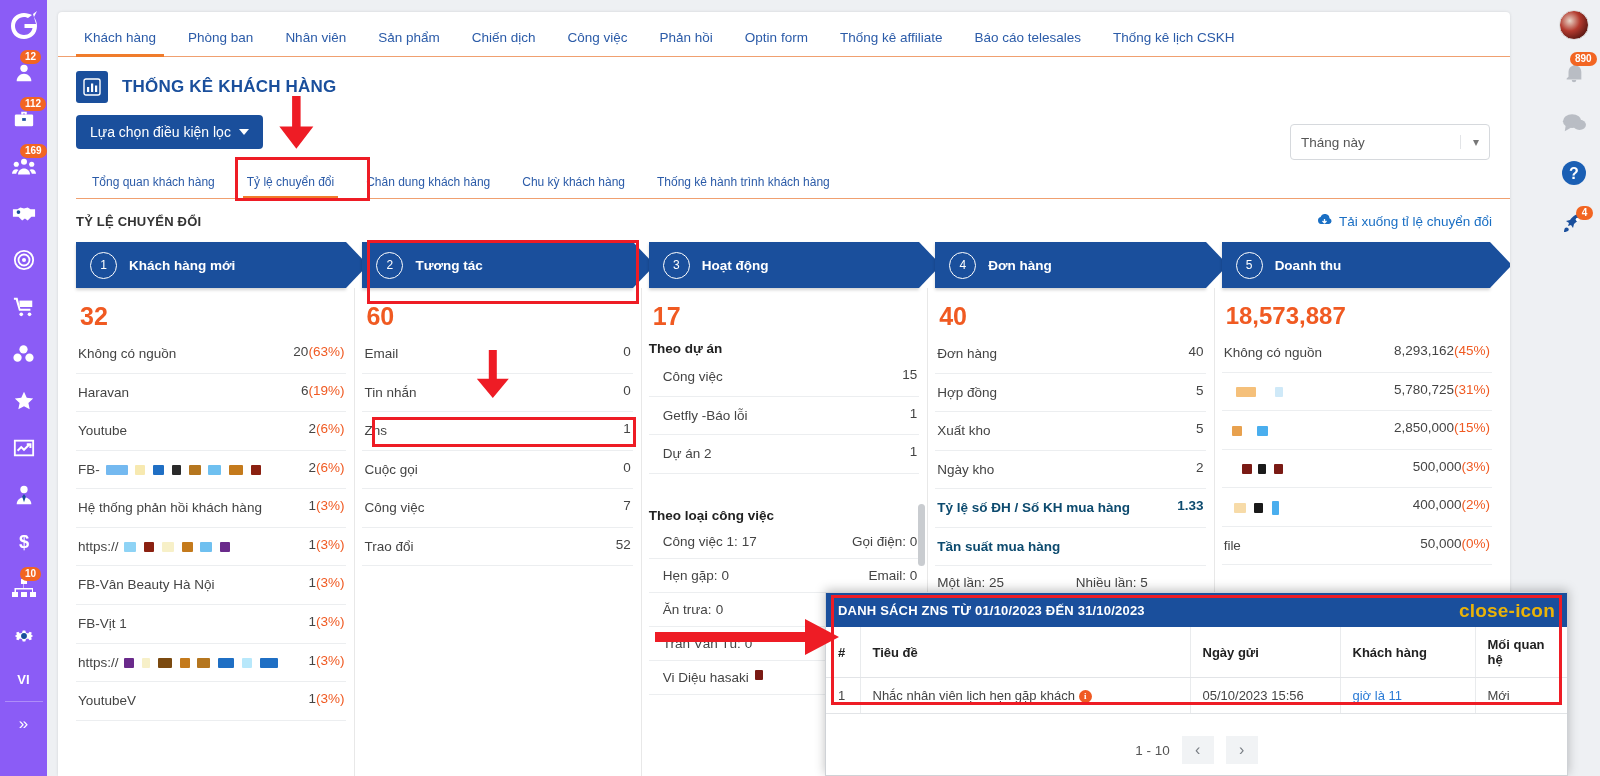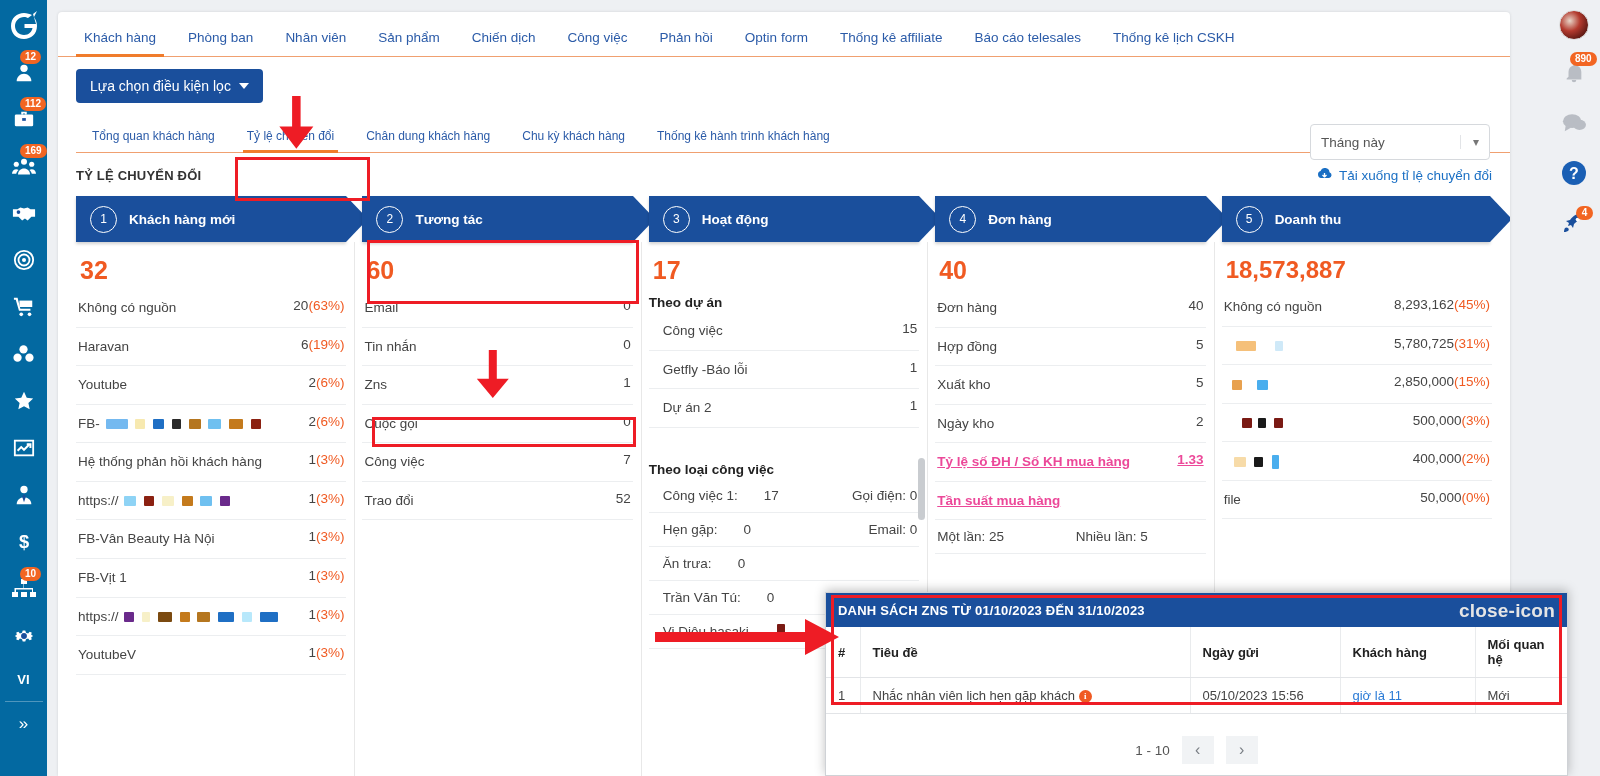--- a/index.html
+++ b/index.html
@@ -7,21 +7,21 @@
     width: 1600px; height: 776px;
     font-family: "Liberation Sans", sans-serif;
     background: #eef0f3;
     overflow: hidden;
   }
   .app { position: relative; width: 1600px; height: 776px; }
 
   
   .lsb {
     position: absolute; left: 0; top: 0; width: 47px; height: 776px;
-    background: #0369a1;
+    background: #8b5cf6;
     display: flex; flex-direction: column; align-items: center;
   }
   .lsb-logo { margin-top: 4px; width: 44px; height: 44px; display:flex; align-items:center; justify-content:center; }
   .lsb-item {
     position: relative; width: 47px; height: 47px;
     display: flex; align-items: center; justify-content: center;
     color: #fff;
   }
   .lsb-item svg { display: block; }
   .lsb-badge {
@@ -89,21 +89,21 @@
     letter-spacing: .2px;
   }
   .filter-btn {
     margin: 12px 0 0 18px;
     background: #1a4f9c; color:#fff; border-radius: 4px;
     font-size: 14px; padding: 9px 14px; display:inline-flex; align-items:center; gap:8px;
   }
   .caret-d { width:0;height:0;border-left:5px solid transparent;border-right:5px solid transparent;border-top:6px solid #fff; }
 
   .period-sel {
-    position: absolute; right: 20px; top: 112px; width: 180px; height: 36px;
+    position: absolute; right: 20px; top: 112px; width: 200px; height: 36px;
     border: 1px solid #d6d9dd; border-radius: 4px; background:#fff;
     display:flex; align-items:center; padding: 4px 10px;
     font-size: 13.5px; color: #555;
   }
   .period-sel .chev {
     margin-left:auto; border-left: 1px solid #e2e4e7; padding-left: 12px; color:#777; font-size: 12px;
   }
 
   
   .subtabs {
@@ -145,25 +145,25 @@
 
   .rows { }
   .row {
     display:flex; align-items:flex-start; justify-content:space-between;
     border-bottom: 1px solid #eceef0;
     padding: 9px 2px; font-size: 13.5px; color:#444; gap: 20px;
   }
   .row .lbl { flex: 1 1 auto; line-height: 1.45; }
   .row .val { flex: 0 0 auto; color:#444; white-space: nowrap; }
   .row .val .pct { color:#f05a22; }
-  .row.bold .lbl, .row.bold .val { font-weight: bold; color:#ec4899;text-decoration:underline; }
+  .row.bold .lbl, .row.bold .val { font-weight: bold; color:#0c4a6e; }
   .sub-h { font-size:13.5px; font-weight:bold; color:#222; margin: 10px 0 2px 0; }
   .row.indent { padding-left: 14px; }
   .row2 { display:flex; border-bottom:1px solid #eceef0; padding: 9px 2px; font-size:13.5px; color:#444; }
-  .row2 .c1 { width: 52%; padding-left: 12px; display:flex; gap: 26px;}
+  .row2 .c1 { width: 52%; padding-left: 12px; display:flex; gap: 4px;}
   .row2 .c2 { width: 48%; text-align:right; }
 
   
   .rd { display:inline-block; height: 10px; vertical-align: middle; margin: 0 2px; border-radius:1px; }
 
   
   .mini-sb {
     position:absolute; right: 2px; top: 262px; width: 7px; height: 62px;
     background:#c9ccd0; border-radius: 4px;
   }
@@ -176,21 +176,21 @@
   .modal {
     position:absolute; left: 825px; top: 592px; width: 743px; height: 184px;
     background:#fff; box-shadow: 0 -2px 10px rgba(0,0,0,.25);
     border: 1px solid #cfd2d6;
   }
   .modal-head {
     background:#1a4f9c; color:#fff; height: 34px;
     display:flex; align-items:center; padding: 0 12px;
     font-size: 13px; font-weight: bold; letter-spacing:.2px;
   }
-  .modal-close { margin-left:auto; font-size: 19px; line-height: 1; color:#e5e5e5; }
+  .modal-close { margin-left:auto; font-size: 19px; line-height: 1; color:#eab308; }
   .mtable { width:100%; border-collapse: collapse; font-size: 13px; }
   .mtable th {
     text-align:left; font-weight:bold; color:#222; padding: 10px 12px;
     border-bottom:1px solid #e2e4e7; border-right: 1px solid #e9ebed;
   }
   .mtable td {
     padding: 10px 12px; color:#444;
     border-bottom:1px solid #e2e4e7; border-right: 1px solid #e9ebed;
   }
   .mtable th:last-child, .mtable td:last-child { border-right: none; }
@@ -410,20 +410,31 @@
       <div class="toptab">Chiến dịch</div>
       <div class="toptab">Công việc</div>
       <div class="toptab">Phản hồi</div>
       <div class="toptab">Optin form</div>
       <div class="toptab">Thống kê affiliate</div>
       <div class="toptab">Báo cáo telesales</div>
       <div class="toptab">Thống kê lịch CSKH</div>
     </div>
 
     
+    <div class="hdr">
+      <div class="hdr-icon">
+        <svg width="18" height="18" viewBox="0 0 18 18" fill="#fff">
+            <rect x="1" y="1" width="16" height="16" rx="2" fill="none" stroke="#fff" stroke-width="1.4"></rect>
+            <rect x="4" y="9" width="2.2" height="5"></rect>
+            <rect x="8" y="5.5" width="2.2" height="8.5"></rect>
+            <rect x="12" y="7.5" width="2.2" height="6.5"></rect>
+          </svg>
+      </div>
+      <div class="hdr-title">THỐNG KÊ KHÁCH HÀNG</div>
+    </div>
 
     <div class="filter-btn">
       <span>Lựa chọn điều kiện lọc</span>
       <span class="caret-d"></span>
     </div>
 
     <div class="period-sel">
       <span>Tháng này</span>
       <span class="chev">▾</span>
     </div>

